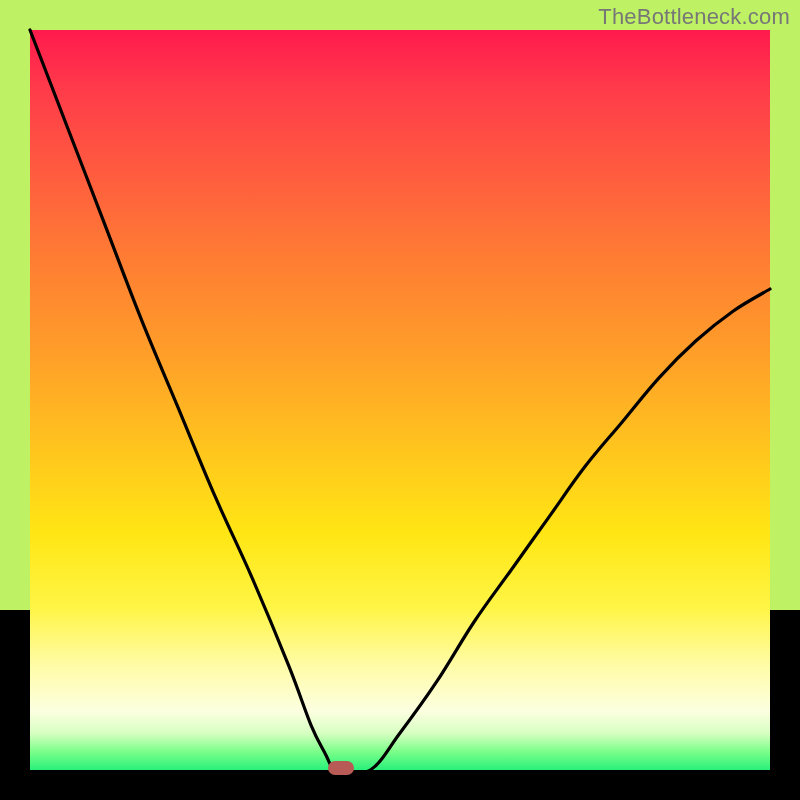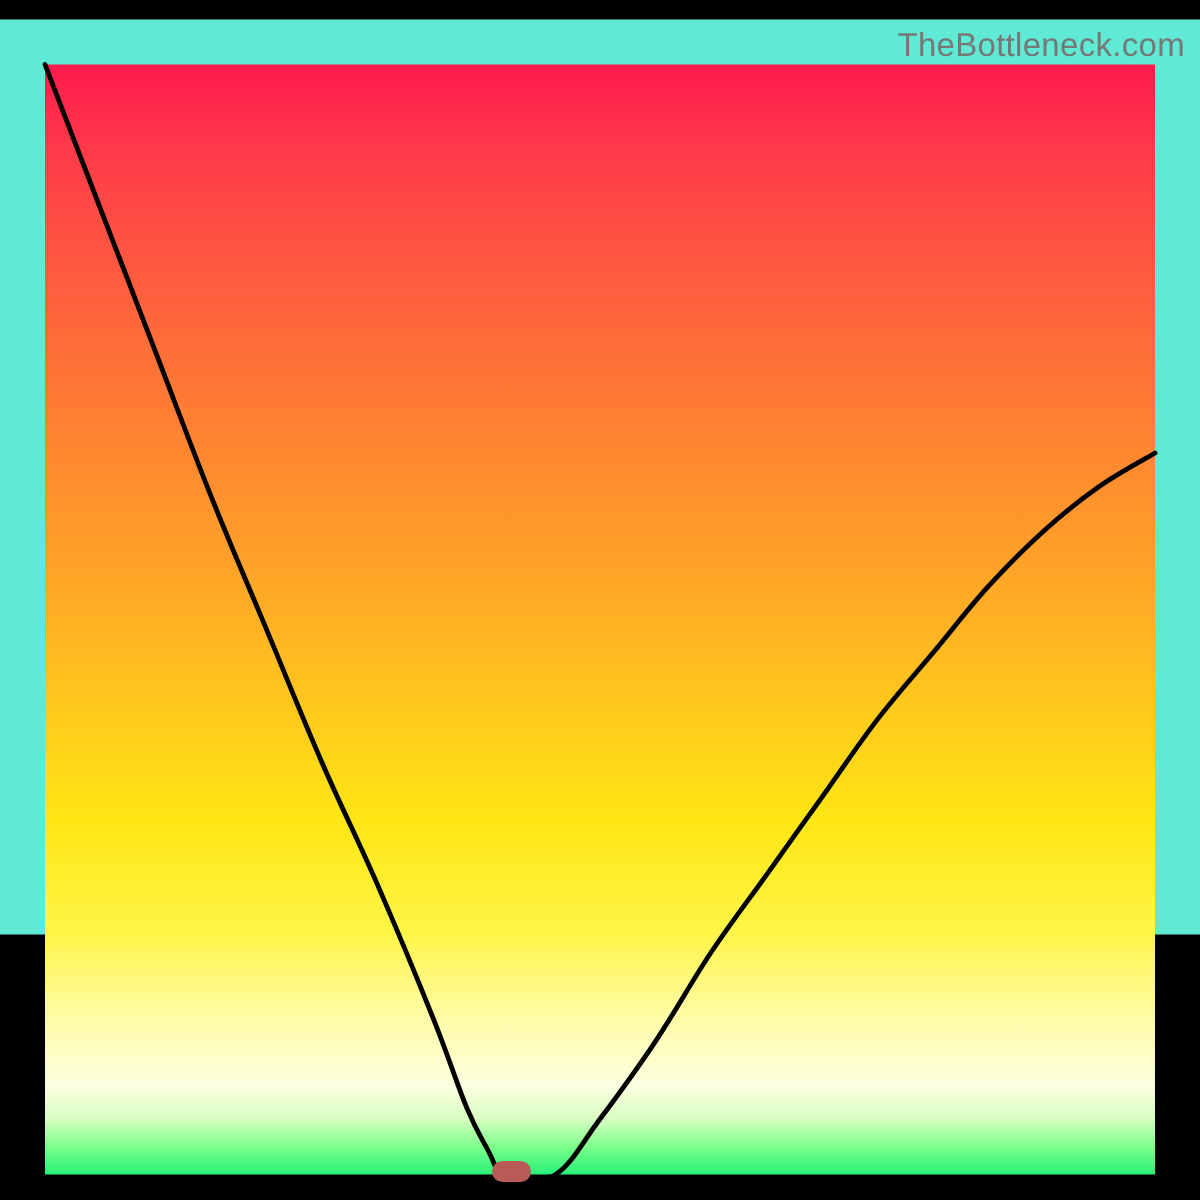--- a/index.html
+++ b/index.html
@@ -7,24 +7,24 @@
     padding: 0;
     width: 800px;
     height: 800px;
     background: #000;
     overflow: hidden;
     font-family: Arial, Helvetica, sans-serif;
   }
   .frame {
     position: absolute;
     left: 0;
-    top: 13px;
+    top: 0;
     width: 800px;
     height: 610px;
-    background: #5eead4;
+    background: #bef264;
   }
   .plot {
     position: absolute;
     left: 30px;
     top: 30px;
     width: 740px;
     height: 740px;
     background: linear-gradient(
       to bottom,
       #ff1a4d 0%,

